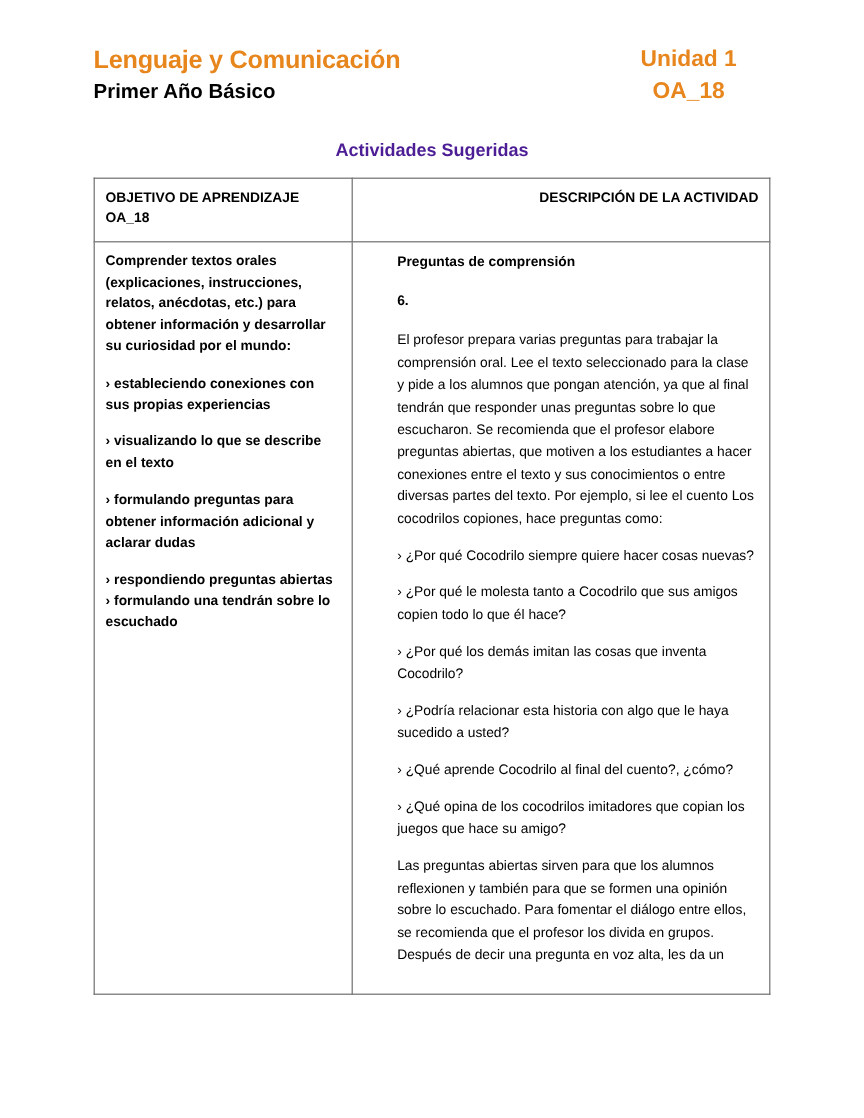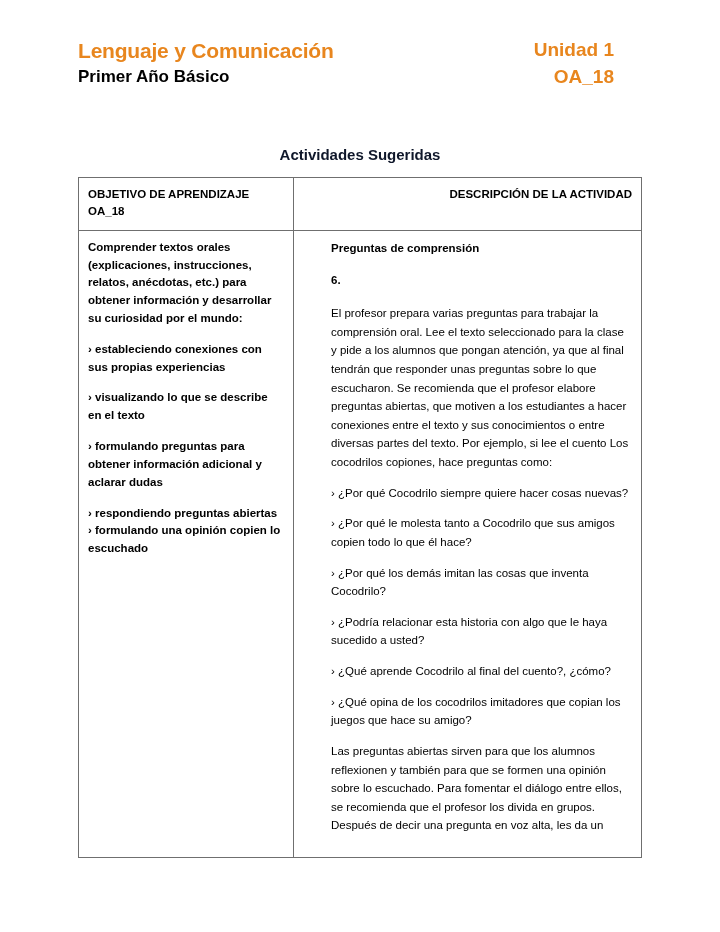--- a/index.html
+++ b/index.html
@@ -42,43 +42,43 @@
   .grade-title {
     font-size: 17px;
     font-weight: bold;
     color: #000000;
     line-height: 1.3;
     margin-top: 2px;
   }
   .header-right {
     display: flex;
     flex-direction: column;
-    align-items: flex-end;
+    align-items: center;
     padding-right: 28px;
   }
   .unit-title {
     font-size: 19px;
     font-weight: bold;
     color: #E8861E;
     line-height: 1.25;
   }
   .oa-title {
     font-size: 19px;
     font-weight: bold;
     color: #E8861E;
     line-height: 1.3;
     margin-top: 3px;
   }
   .section-title {
     text-align: center;
     font-size: 15px;
     font-weight: bold;
-    margin-top: 57px;
+    margin-top: 28px;
     margin-bottom: 14px;
-    color: #0f172a;
+    color: #4c1d95;
   }
   table.activity-table {
     width: 100%;
     border-collapse: collapse;
     table-layout: fixed;
   }
   table.activity-table th,
   table.activity-table td {
     border: 1px solid #6f6f6f;
     vertical-align: top;
@@ -151,21 +151,21 @@
         <th class="col-description">DESCRIPCIÓN DE LA ACTIVIDAD</th>
       </tr>
     </thead>
     <tbody>
       <tr>
         <td class="cell-objective clipped">
           <p>Comprender textos orales (explicaciones, instrucciones, relatos, anécdotas, etc.) para obtener información y desarrollar su curiosidad por el mundo:</p>
           <p>› estableciendo conexiones con sus propias experiencias</p>
           <p>› visualizando lo que se describe en el texto</p>
           <p>› formulando preguntas para obtener información adicional y aclarar dudas</p>
-          <p>› respondiendo preguntas abiertas › formulando una opinión copien lo escuchado</p>
+          <p>› respondiendo preguntas abiertas › formulando una tendrán sobre lo escuchado</p>
         </td>
         <td class="cell-description clipped">
           <p class="bold">Preguntas de comprensión</p>
           <p class="num">6.</p>
           <p>El profesor prepara varias preguntas para trabajar la comprensión oral. Lee el texto seleccionado para la clase y pide a los alumnos que pongan atención, ya que al final tendrán que responder unas preguntas sobre lo que escucharon. Se recomienda que el profesor elabore preguntas abiertas, que motiven a los estudiantes a hacer conexiones entre el texto y sus conocimientos o entre diversas partes del texto. Por ejemplo, si lee el cuento Los cocodrilos copiones, hace preguntas como:</p>
           <p>› ¿Por qué Cocodrilo siempre quiere hacer cosas nuevas?</p>
           <p>› ¿Por qué le molesta tanto a Cocodrilo que sus amigos copien todo lo que él hace?</p>
           <p>› ¿Por qué los demás imitan las cosas que inventa Cocodrilo?</p>
           <p>› ¿Podría relacionar esta historia con algo que le haya sucedido a usted?</p>
           <p>› ¿Qué aprende Cocodrilo al final del cuento?, ¿cómo?</p>

